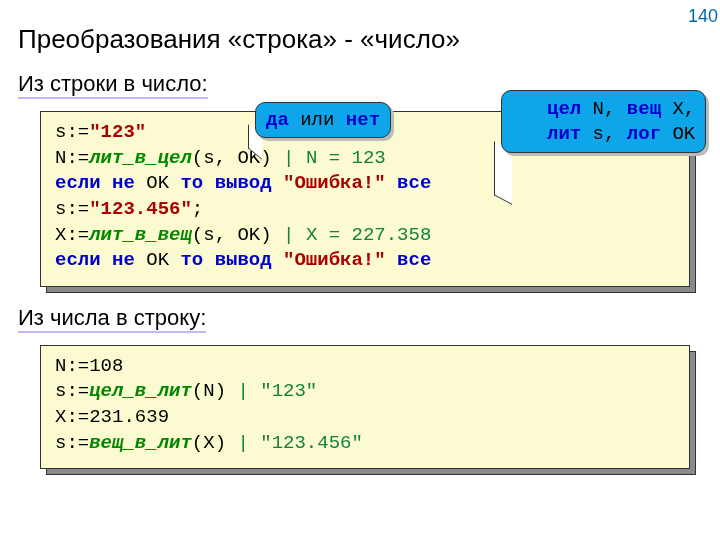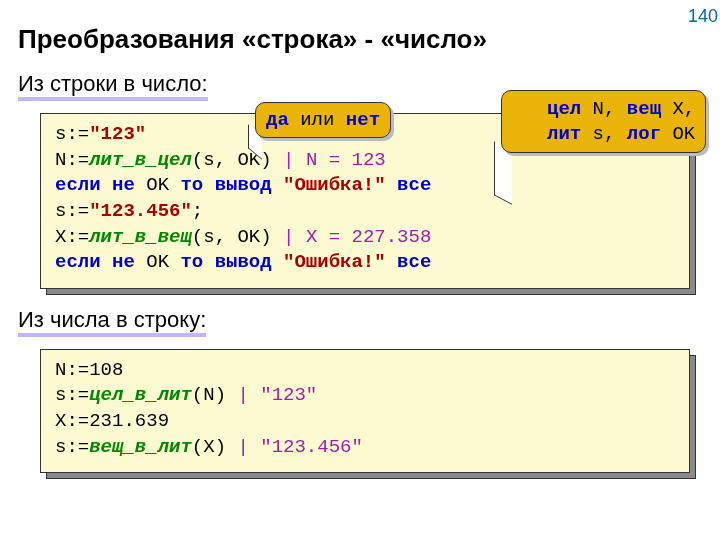--- a/index.html
+++ b/index.html
@@ -13,26 +13,26 @@
   }
   .page-num {
     position: absolute;
     top: 6px;
     right: 2px;
     font-size: 18px;
     color: #0369a1;
   }
   .title {
     font-size: 26px;
-    font-weight: bold;
+    font-weight: normal;
     padding: 24px 18px 6px 18px;
   }
   .subtitle {
     font-size: 22px;
-    border-bottom: 4px solid #c4b5fd;
+    border-bottom: 2px solid #c4b5fd;
     display: inline-block;
     margin: 10px 0 4px 18px;
   }
   .codebox {
     position: relative;
     margin: 8px 30px 8px 40px;
   }
   .code-shadow {
     position: absolute;
     top: 6px; left: 6px; right: -6px; bottom: -6px;
@@ -46,26 +46,26 @@
     padding: 8px 14px 12px 14px;
     font-family: "Courier New", Courier, monospace;
     font-size: 19px;
     line-height: 1.35;
     white-space: pre;
   }
   .kw-blue   { color: #0000cc; font-weight: bold; }
   .kw-green  { color: #008800; font-weight: bold; font-style: italic; }
   .kw-red    { color: #aa0000; font-weight: bold; }
   .plain     { color: #000; }
-  .cmt       { color: #a21caf; margin-top: 40px; }
+  .cmt       { color: #15803d; margin-top: 40px; }
 
   
   .bubble {
     position: absolute;
-    background: #eab308;
+    background: #0ea5e9;
     border: 1.5px solid #333;
     border-radius: 10px;
     padding: 6px 10px;
     font-family: "Courier New", Courier, monospace;
     font-size: 19px;
     box-shadow: 3px 3px 0 #bcbcbc;
   }
   .bubble1 { top: 102px; left: 255px; }
   .bubble2 { top: 90px; left: 501px; line-height: 1.3; padding-left: 45px; }
   .tail {

